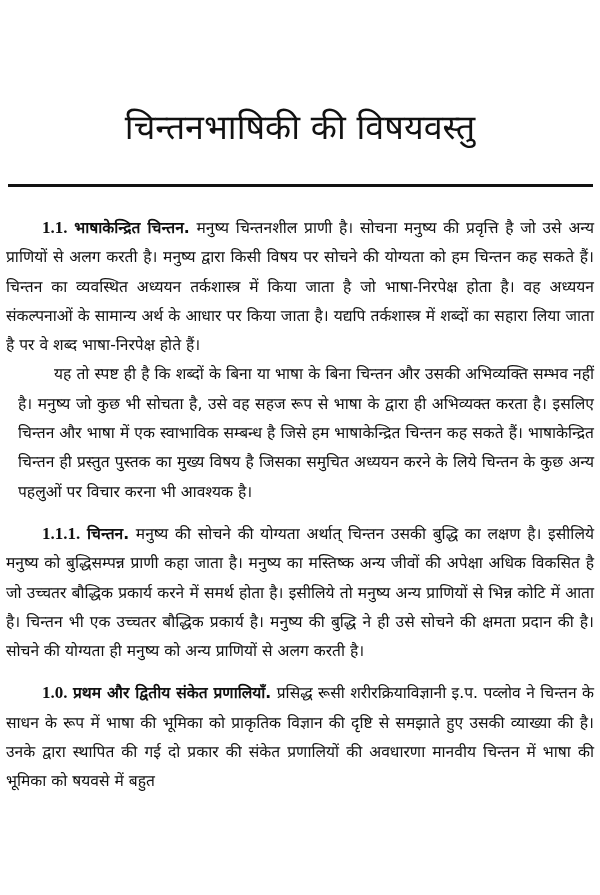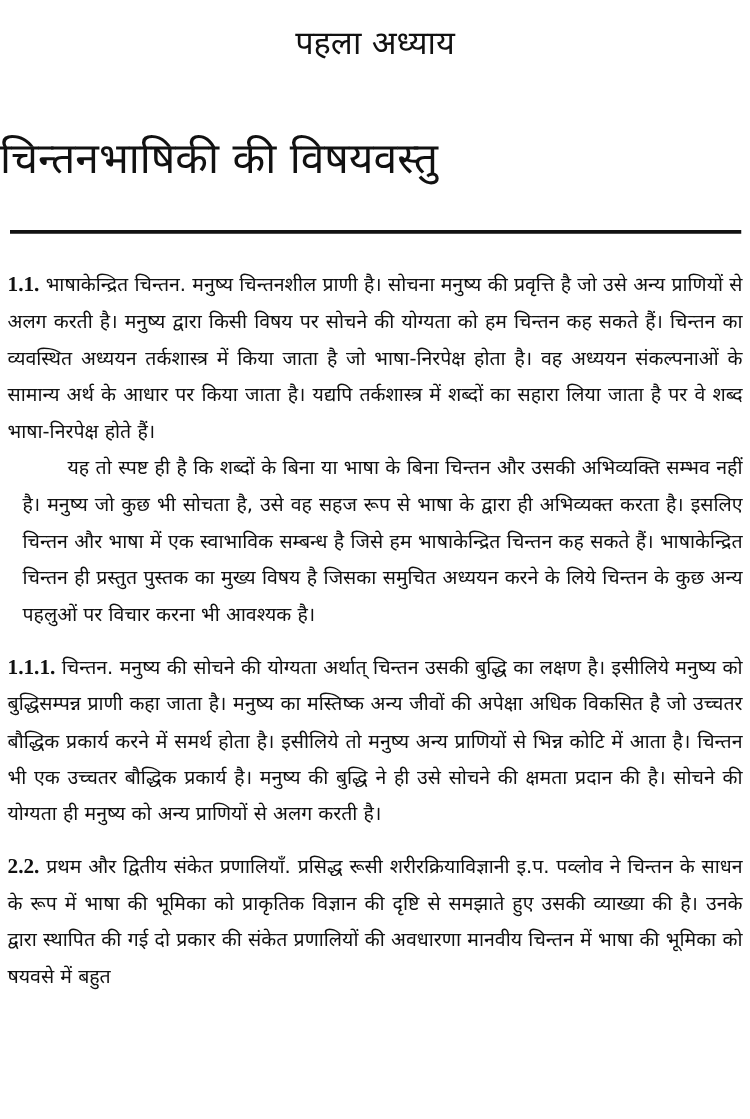--- a/index.html
+++ b/index.html
@@ -29,20 +29,21 @@
       top: 18px;
       text-align: center;
       font-size: 26px;
       line-height: 34px;
     }
     .chapter-title {
       position: absolute;
       left: 0;
       width: 600px;
       top: 105px;
+      text-align: center;
       font-size: 34px;
       line-height: 44px;
     }
     .rule {
       position: absolute;
       left: 8px;
       width: 585px;
       top: 184px;
       height: 3px;
       background: #111111;
@@ -67,31 +68,31 @@
     .para.section {
       margin-top: 12px;
     }
     .para.first {
       margin-top: 0;
     }
     .sec-num {
       font-family: "Liberation Serif", serif;
       font-weight: bold;
       font-size: 17px;
+      margin-left: 36px;
     }
     .sec-head {
-      font-weight: normal;
+      font-weight: bold;
     }
   </style>
 </head>
 <body>
 
 <div class="page">
 
-  <div class="chapter-label">पहला अध्याय</div>
 
   <div class="chapter-title">चिन्तनभाषिकी की विषयवस्तु</div>
 
   <div class="rule"></div>
 
   <div class="body-text">
 
     <p class="para first">
       <span class="sec-num">1.1.</span>
       <span class="sec-head">भाषाकेन्द्रित चिन्तन.</span><span> मनुष्य चिन्तनशील प्राणी है। सोचना मनुष्य की प्रवृत्ति है जो उसे अन्य प्राणियों से अलग करती है। मनुष्य द्वारा किसी विषय पर सोचने की योग्यता को हम चिन्तन कह सकते हैं। चिन्तन का व्यवस्थित अध्ययन तर्कशास्त्र में किया जाता है जो भाषा-निरपेक्ष होता है। वह अध्ययन संकल्पनाओं के सामान्य अर्थ के आधार पर किया जाता है। यद्यपि तर्कशास्त्र में शब्दों का सहारा लिया जाता है पर वे शब्द भाषा-निरपेक्ष होते हैं।</span>
@@ -100,18 +101,18 @@
     <p class="para indent">
       <span>यह तो स्पष्ट ही है कि शब्दों के बिना या भाषा के बिना चिन्तन और उसकी अभिव्यक्ति सम्भव नहीं है। मनुष्य जो कुछ भी सोचता है, उसे वह सहज रूप से भाषा के द्वारा ही अभिव्यक्त करता है। इसलिए चिन्तन और भाषा में एक स्वाभाविक सम्बन्ध है जिसे हम भाषाकेन्द्रित चिन्तन कह सकते हैं। भाषाकेन्द्रित चिन्तन ही प्रस्तुत पुस्तक का मुख्य विषय है जिसका समुचित अध्ययन करने के लिये चिन्तन के कुछ अन्य पहलुओं पर विचार करना भी आवश्यक है।</span>
     </p>
 
     <p class="para section">
       <span class="sec-num">1.1.1.</span>
       <span class="sec-head">चिन्तन.</span><span> मनुष्य की सोचने की योग्यता अर्थात् चिन्तन उसकी बुद्धि का लक्षण है। इसीलिये मनुष्य को बुद्धिसम्पन्न प्राणी कहा जाता है। मनुष्य का मस्तिष्क अन्य जीवों की अपेक्षा अधिक विकसित है जो उच्चतर बौद्धिक प्रकार्य करने में समर्थ होता है। इसीलिये तो मनुष्य अन्य प्राणियों से भिन्न कोटि में आता है। चिन्तन भी एक उच्चतर बौद्धिक प्रकार्य है। मनुष्य की बुद्धि ने ही उसे सोचने की क्षमता प्रदान की है। सोचने की योग्यता ही मनुष्य को अन्य प्राणियों से अलग करती है।</span>
     </p>
 
     <p class="para section">
-      <span class="sec-num">2.2.</span>
+      <span class="sec-num">1.0.</span>
       <span class="sec-head">प्रथम और द्वितीय संकेत प्रणालियाँ.</span><span> प्रसिद्ध रूसी शरीरक्रियाविज्ञानी इ.प. पव्लोव ने चिन्तन के साधन के रूप में भाषा की भूमिका को प्राकृतिक विज्ञान की दृष्टि से समझाते हुए उसकी व्याख्या की है। उनके द्वारा स्थापित की गई दो प्रकार की संकेत प्रणालियों की अवधारणा मानवीय चिन्तन में भाषा की भूमिका को षयवसे में बहुत</span>
     </p>
 
   </div>
 </div>
 
 </body></html>

